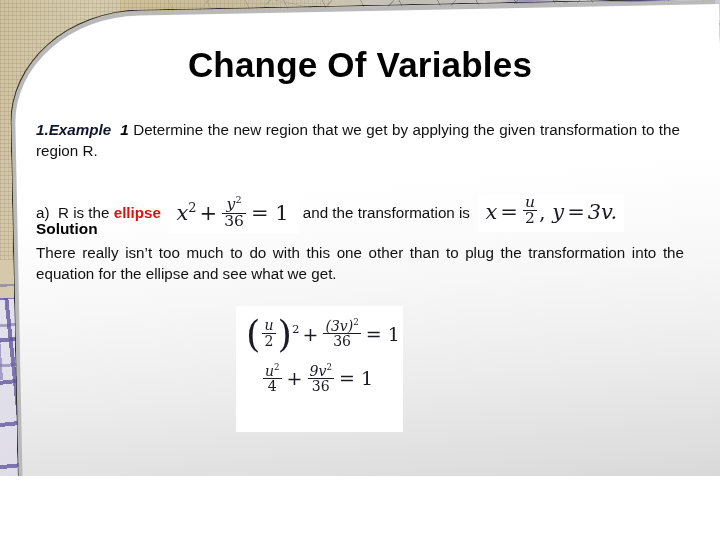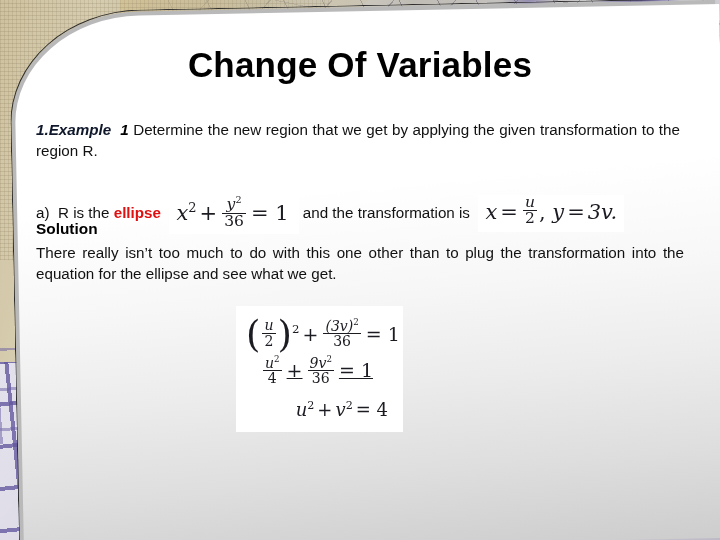--- a/index.html
+++ b/index.html
@@ -11,21 +11,21 @@
   body {
     width: 720px;
     height: 540px;
     overflow: hidden;
     font-family: "Liberation Sans", sans-serif;
   }
 
   #slide {
     position: relative;
     width: 720px;
-    height: 540px;
+    height: 476px;
     overflow: hidden;
     background: #cfcfcf;
   }
 
   
   .bg-base {
     position: absolute;
     inset: 0;
     background:
       linear-gradient(108deg, #cdc3a8 0%, #c8bda0 16%, #d9d4c6 30%, #b9b5ad 46%,
@@ -227,21 +227,21 @@
     box-sizing: border-box;
     padding: 9px 12px 0 10px;
   }
   .dline {
     display: block;
     font-size: 19px;
     white-space: nowrap;
     line-height: 1;
   }
   .dline.l1 { text-align: left;  margin-top: 2px; }
-  .dline.l2 { text-align: center; margin-top: 3px; text-decoration: underline; }
+  .dline.l2 { text-align: center; margin-top: 11px; }
   .dline.l3 { text-align: right;  margin-top: 13px; font-size: 18px; }
 
   .paren {
     display: inline-block;
     font-size: 1.95em;
     vertical-align: middle;
     position: relative;
     top: -0.02em;
     font-family: "DejaVu Serif", serif;
   }
@@ -281,18 +281,17 @@
     <div class="solution-head">Solution</div>
 
     <div class="para" style="left:36px; top:242px; width:648px;">There really isn’t too much to do with this one other than to plug the transformation into the equation for the ellipse and see what we get.</div>
 
     <div class="derivation">
 
       <span class="dline l1"><span class="paren">(</span><span class="frac"><span class="num mi">u</span><span class="den">2</span></span><span class="paren">)</span><span class="sup">2</span><span class="op">+</span><span class="frac"><span class="num"><span class="mi">(3v)</span><span class="sup">2</span></span><span class="den">36</span></span><span class="op">= 1</span></span>
 
       <span class="dline l2"><span class="frac"><span class="num"><span class="mi">u</span><span class="sup">2</span></span><span class="den">4</span></span><span class="op">+</span><span class="frac"><span class="num"><span class="mi">9v</span><span class="sup">2</span></span><span class="den">36</span></span><span class="op">= 1</span></span>
 
-      <span class="dline l3"><span class="mi">u</span><span class="sup">2</span><span class="op">+</span><span class="mi">v</span><span class="sup">2</span><span class="op">= 4</span></span>
     </div>
 
 
   </div>
 </div>
 
 </body></html>

